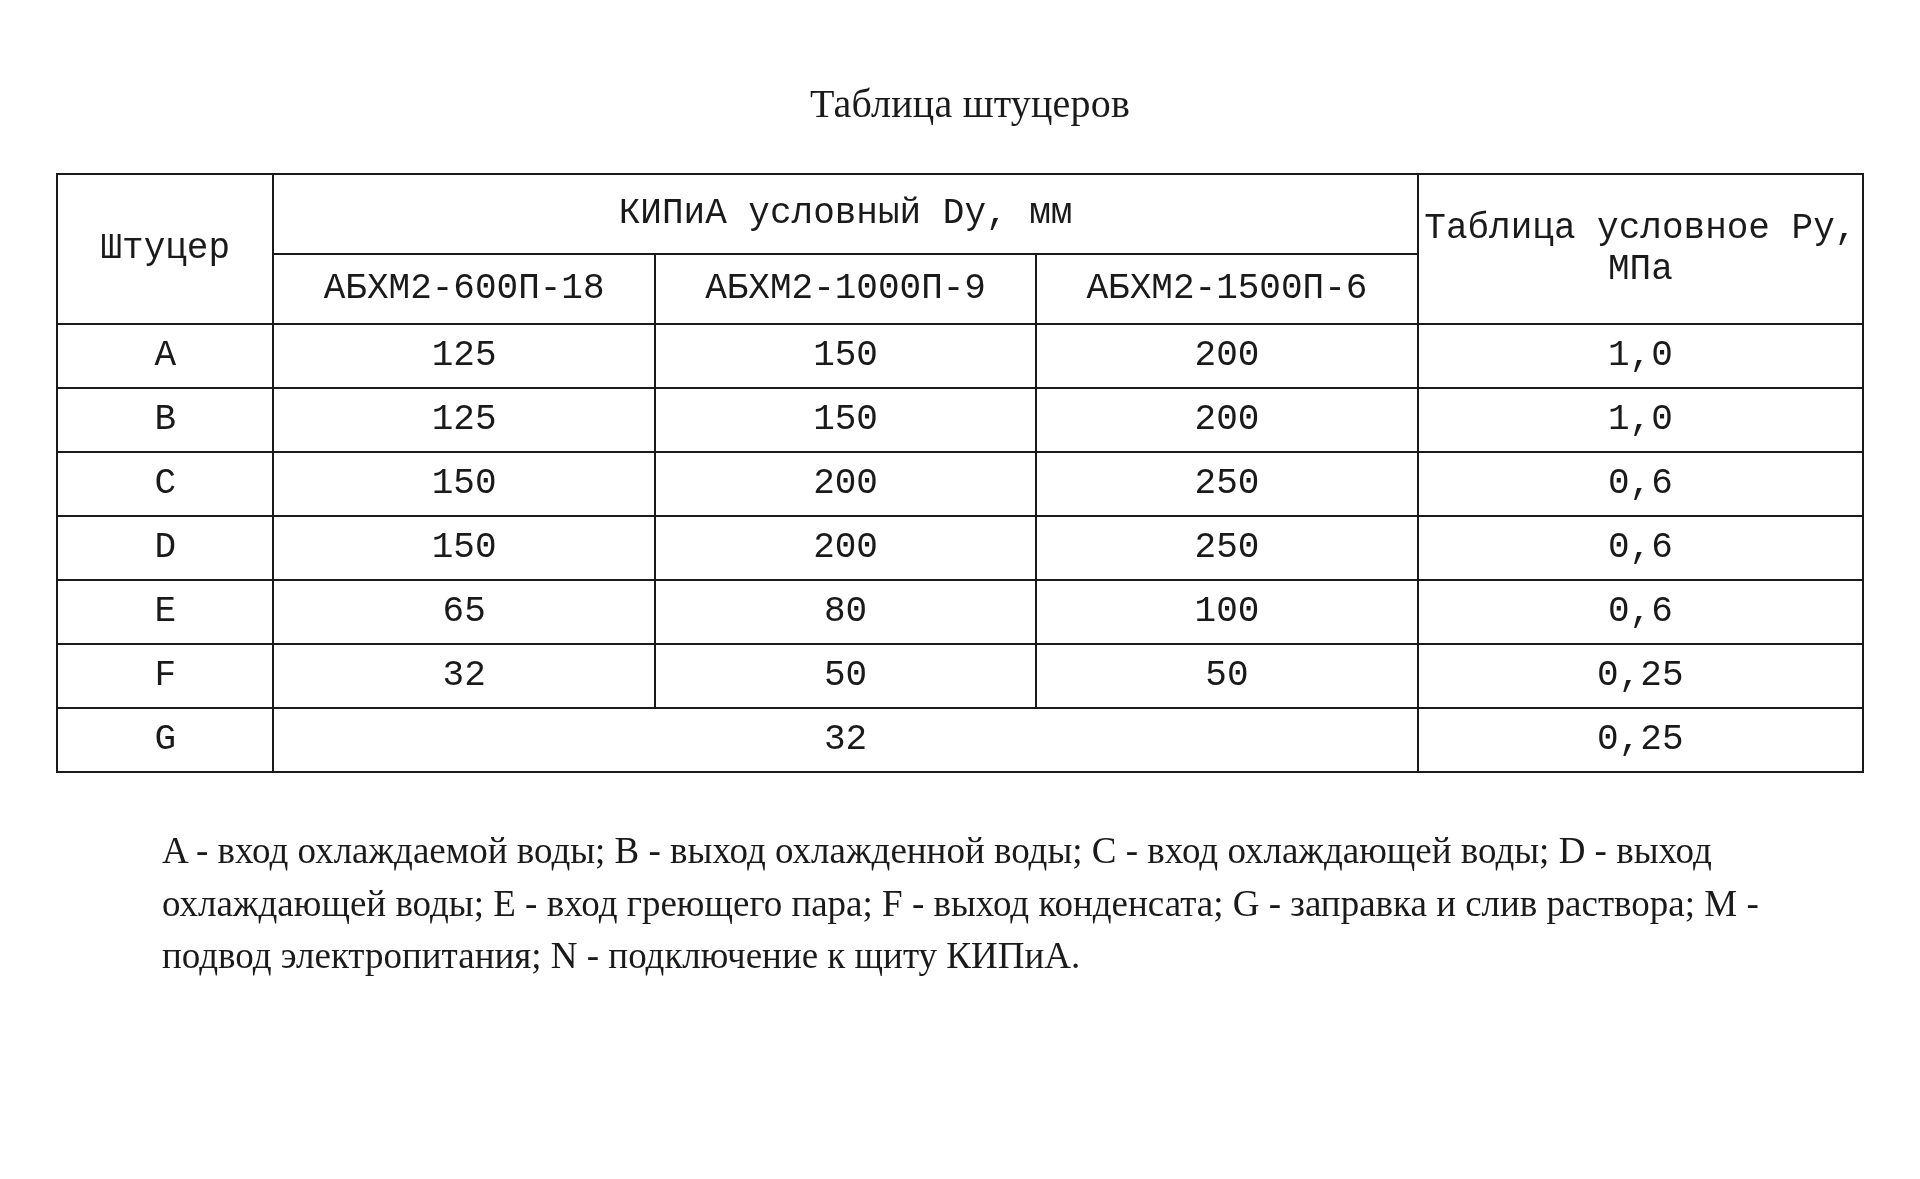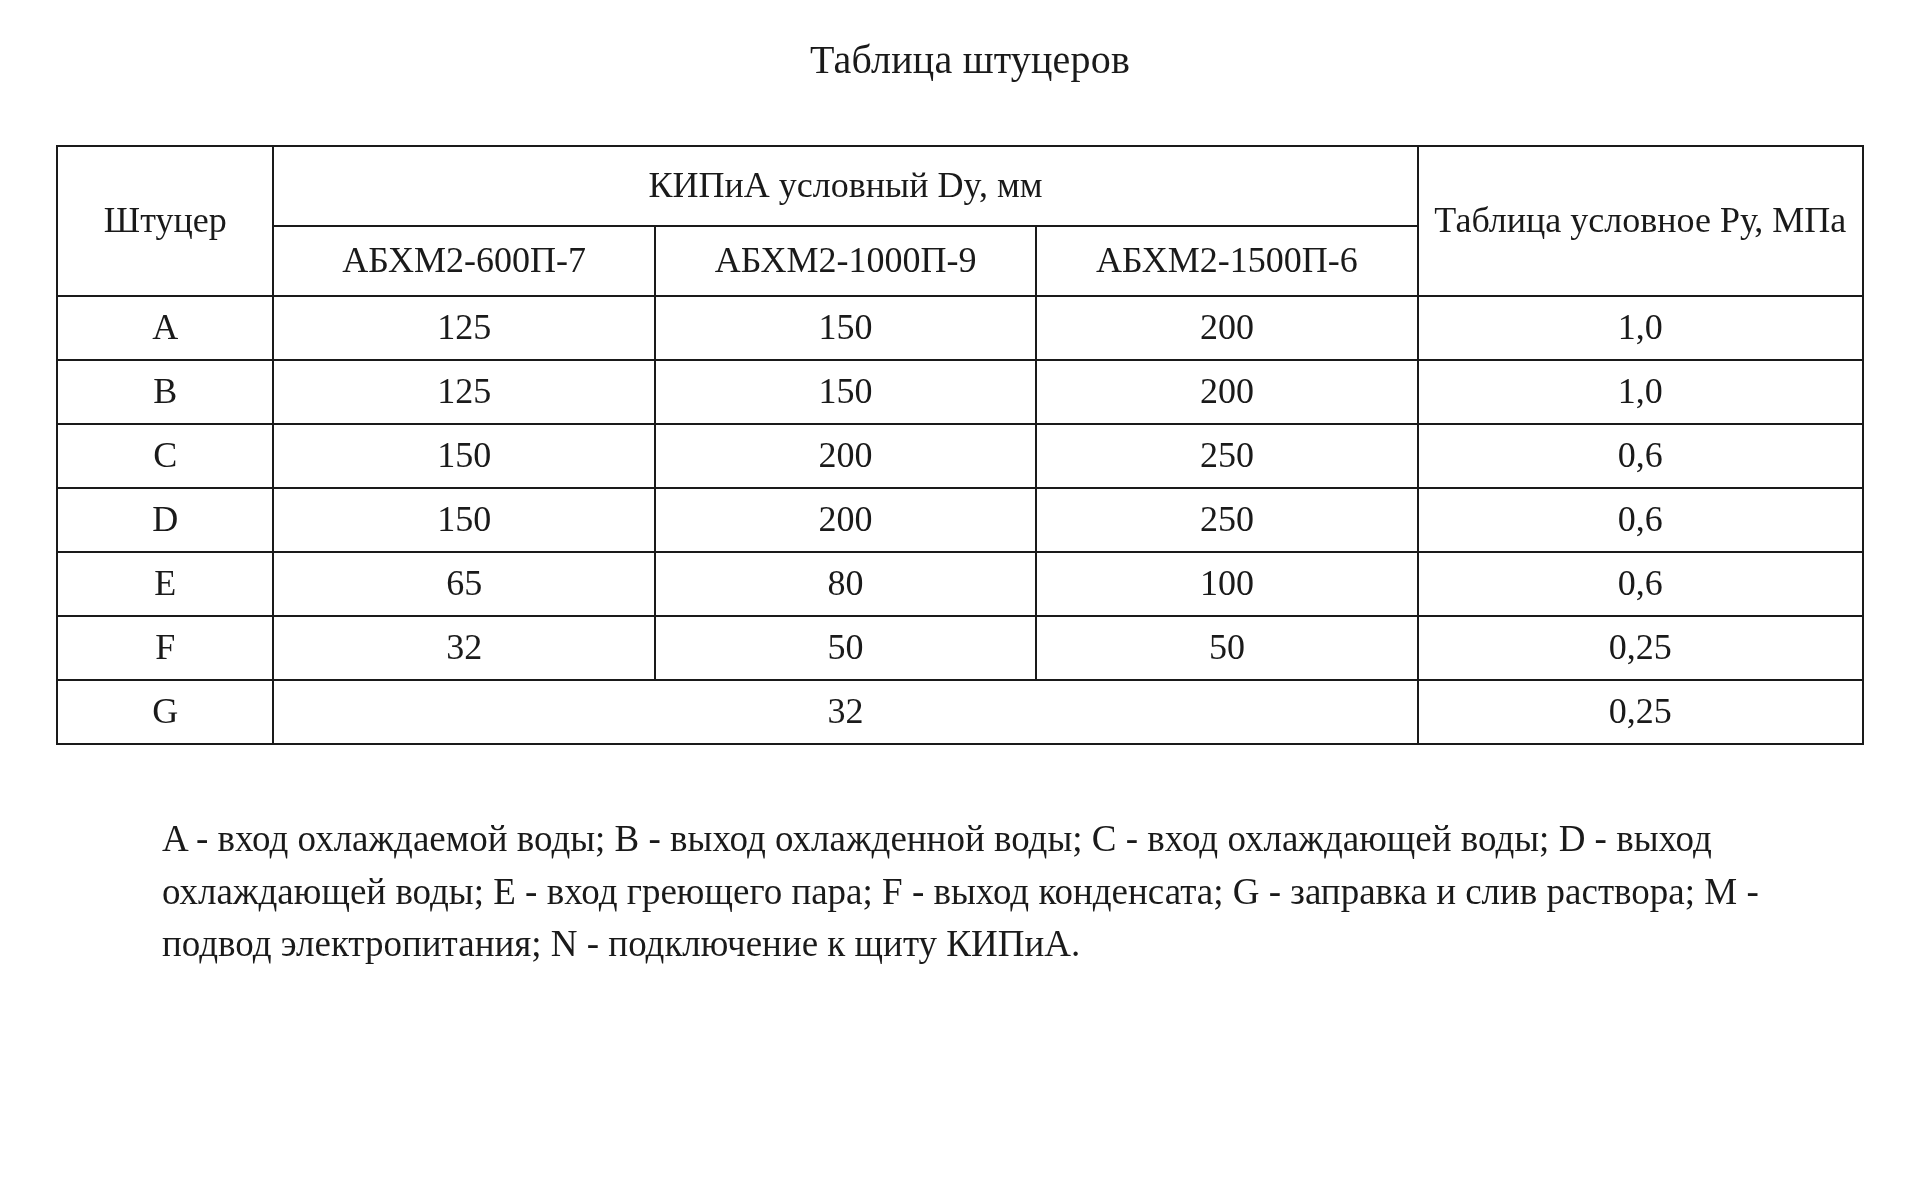--- a/index.html
+++ b/index.html
@@ -20,28 +20,29 @@
     height: 1179px;
     box-sizing: border-box;
     padding: 0;
     position: relative;
   }
   .title {
     text-align: center;
     font-size: 40px;
     letter-spacing: 0.2px;
     margin: 0;
-    padding-top: 36px;
+    padding-top: 80px;
     padding-left: 20px;
     font-weight: 400;
   }
   .table-wrap {
-    margin: 16px auto;
+    margin: 0 auto;
     width: 1808px;
     padding-top: 46px;
+    font-family: Liberation Mono, monospace;
   }
   table.nozzle {
     border-collapse: collapse;
     width: 100%;
     table-layout: fixed;
   }
   table.nozzle th, table.nozzle td {
     border: 2px solid #1a1a1a;
     text-align: center;
     vertical-align: middle;
@@ -105,21 +106,21 @@
         <col class="col-d3">
         <col class="col-p">
       </colgroup>
       <thead>
         <tr>
           <th class="head-nozzle" rowspan="2">Штуцер</th>
           <th class="head-group" colspan="3">КИПиА условный Dy, мм</th>
           <th class="head-press" rowspan="2">Таблица условное Ру, МПа</th>
         </tr>
         <tr>
-          <th class="head-sub">АБХМ2-600П-7</th>
+          <th class="head-sub">АБХМ2-600П-18</th>
           <th class="head-sub">АБХМ2-1000П-9</th>
           <th class="head-sub">АБХМ2-1500П-6</th>
         </tr>
       </thead>
       <tbody>
         <tr>
           <td class="row-cell letter">A</td>
           <td class="row-cell">125</td>
           <td class="row-cell">150</td>
           <td class="row-cell">200</td>

